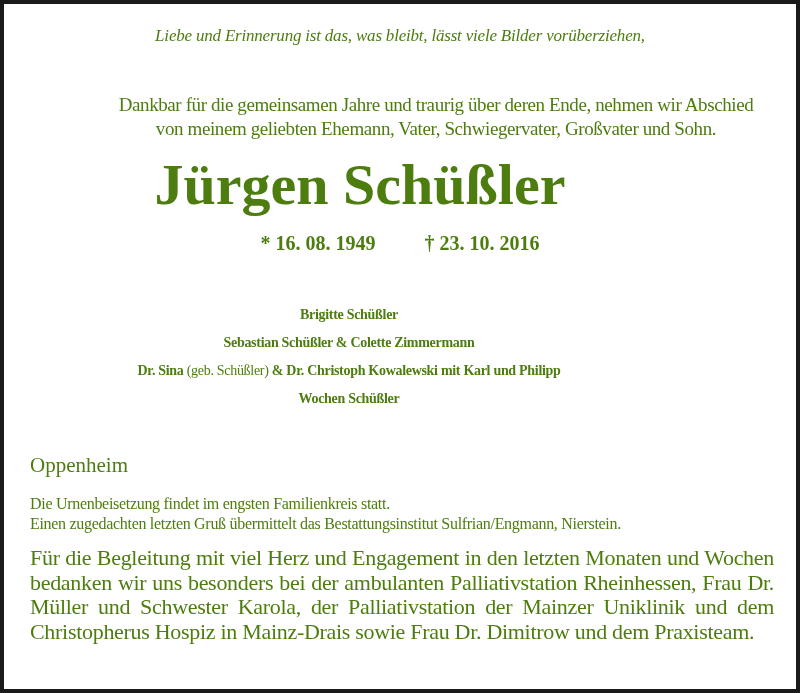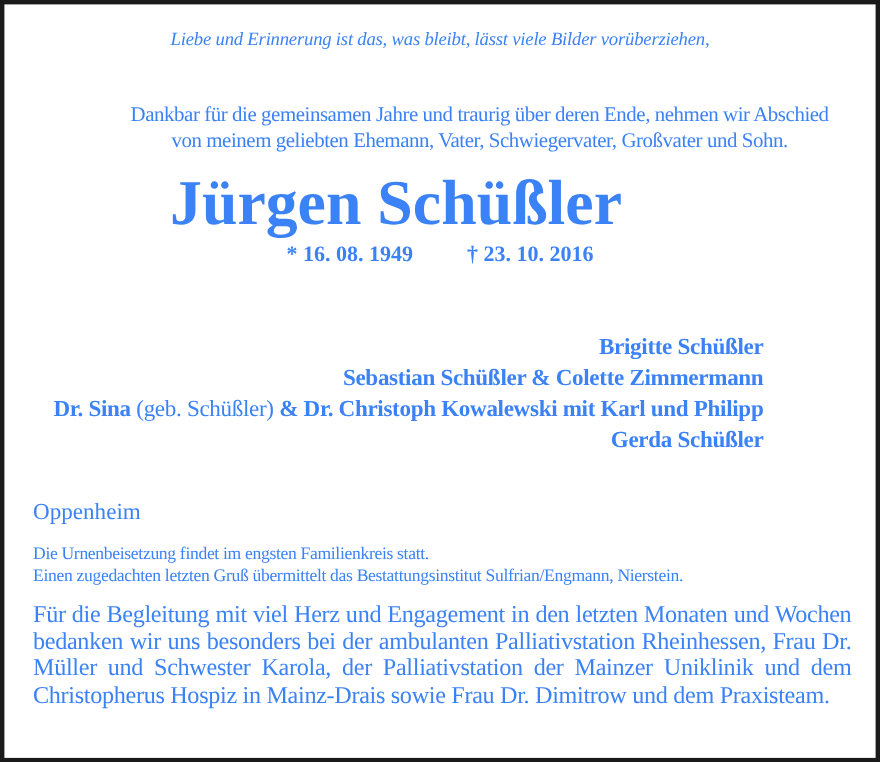--- a/index.html
+++ b/index.html
@@ -1,28 +1,28 @@
 <!DOCTYPE html>
 <html><head>
 <meta charset="utf-8">
 <style>
   html, body { margin: 0; padding: 0; }
   body { width: 800px; height: 693px; background: #1a1a1a; overflow: hidden; }
   .frame {
     position: absolute; left: 4px; top: 4px; width: 792px; height: 685px;
-    background: #ffffff; color: #3b82f6;
+    background: #ffffff; color: #4d7c0f;
     font-family: "Liberation Serif", "DejaVu Serif", serif;
   }
   .center { text-align: center; }
   .motto { position: absolute; top: 21px; left: 0; width: 792px; font-style: italic; font-size: 17px; line-height: 22px; letter-spacing: -0.2px; }
   .intro { position: absolute; top: 89px; left: 0; width: 792px; font-size: 19px; line-height: 24px; letter-spacing: -0.4px; padding-left: 36px; }
   .name { position: absolute; top: 149px; left: 0; width: 712px; font-size: 58px; font-weight: bold; line-height: 64px; letter-spacing: 0px; }
   .dates { position: absolute; top: 215px; left: 0; width: 792px; font-size: 20px; font-weight: bold; line-height: 24px; }
-  .dates span { display: inline-block; margin: 0 22px; }
-  .mourners { position: absolute; top: 297px; left: 0; width: 690px; font-size: 21px; font-weight: bold; line-height: 28px; letter-spacing: -0.3px; text-align: right; }
+  .dates span { display: inline-block; margin: 12px 22px; }
+  .mourners { position: absolute; top: 297px; left: 0; width: 690px; font-size: 14px; font-weight: bold; line-height: 28px; letter-spacing: -0.3px; }
   .mourners .normal { font-weight: normal; margin-top: 40px; }
   .place { position: absolute; top: 449px; left: 26px; font-size: 21px; line-height: 24px; }
   .burial { position: absolute; top: 490px; left: 26px; font-size: 16px; line-height: 20px; letter-spacing: -0.3px; }
   .thanks { position: absolute; top: 542px; left: 26px; width: 744px; font-size: 22px; line-height: 24.5px; text-align: justify; letter-spacing: -0.3px; }
 </style>
 </head>
 <body>
 
 <div class="frame">
   <div class="motto center">
@@ -38,21 +38,21 @@
 
   <div class="dates center">
     <span>* 16. 08. 1949</span>
     <span>† 23. 10. 2016</span>
   </div>
 
   <div class="mourners center">
     <div>Brigitte Schüßler</div>
     <div>Sebastian Schüßler &amp; Colette Zimmermann</div>
     <div><span>Dr. Sina</span><span class="normal"> (geb. Schüßler) </span><span>&amp; Dr. Christoph Kowalewski mit Karl und Philipp</span></div>
-    <div>Gerda Schüßler</div>
+    <div>Wochen Schüßler</div>
   </div>
 
   <div class="place">Oppenheim</div>
 
   <div class="burial">
     <div>Die Urnenbeisetzung findet im engsten Familienkreis statt.</div>
     <div>Einen zugedachten letzten Gruß übermittelt das Bestattungsinstitut Sulfrian/Engmann, Nierstein.</div>
   </div>
 
   <div class="thanks">Für die Begleitung mit viel Herz und Engagement in den letzten Monaten und Wochen bedanken wir uns besonders bei der ambulanten Palliativstation Rheinhessen, Frau Dr. Müller und Schwester Karola, der Palliativstation der Mainzer Uniklinik und dem Christopherus Hospiz in Mainz-Drais sowie Frau Dr. Dimitrow und dem Praxisteam.</div>

